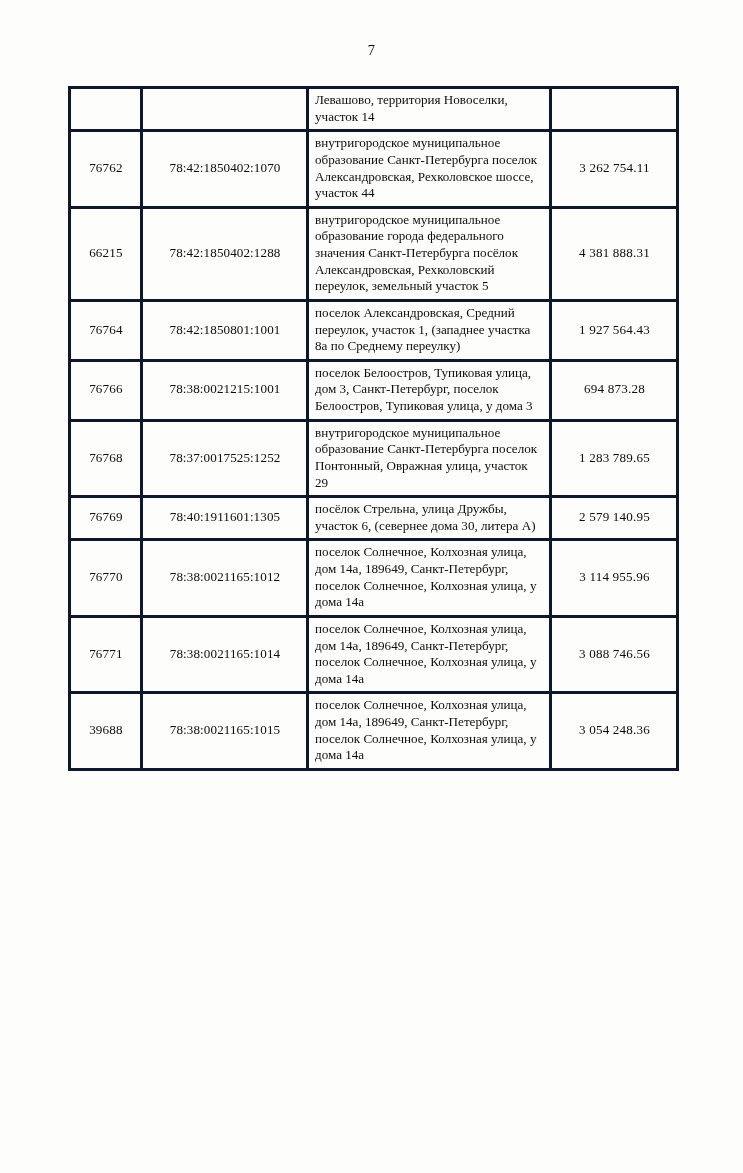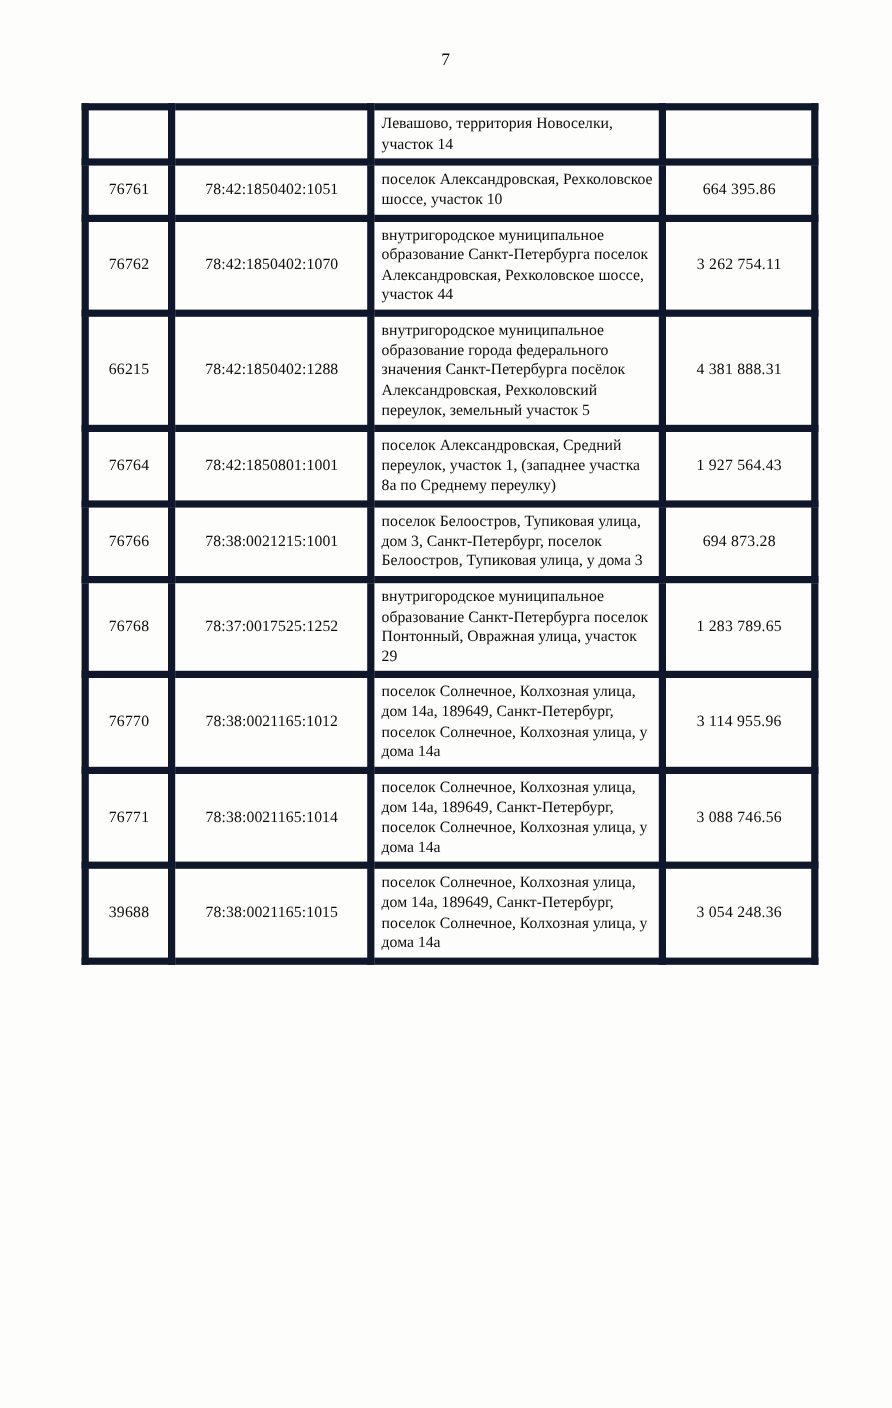--- a/index.html
+++ b/index.html
@@ -35,21 +35,21 @@
     top: 86px;
     left: 68px;
     width: 608px;
   }
   table.doc-table {
     border-collapse: collapse;
     width: 608px;
     table-layout: fixed;
   }
   table.doc-table td {
-    border: 6px solid #0f172a;
+    border: 3px solid #0f172a;
     vertical-align: middle;
     padding: 3px 5px 4px 6px;
     font-size: 13.1px;
     line-height: 1.27;
   }
   col.c-num { width: 72px; }
   col.c-cad { width: 166px; }
   col.c-addr { width: 243px; }
   col.c-sum { width: 127px; }
 
@@ -95,26 +95,20 @@
         <col class="c-sum">
       </colgroup>
       <tbody>
           <tr>
             <td class="num"></td>
             <td class="cad"></td>
             <td class="addr addr-top">Левашово, территория Новоселки, участок 14</td>
             <td class="sum"></td>
           </tr>
           <tr>
-            <td class="num">76761</td>
-            <td class="cad">78:42:1850402:1051</td>
-            <td class="addr">поселок Александровская, Рехколовское шоссе, участок 10</td>
-            <td class="sum">664 395.86</td>
-          </tr>
-          <tr>
             <td class="num">76762</td>
             <td class="cad">78:42:1850402:1070</td>
             <td class="addr">внутригородское муниципальное образование Санкт-Петербурга поселок Александровская, Рехколовское шоссе, участок 44</td>
             <td class="sum">3 262 754.11</td>
           </tr>
           <tr>
             <td class="num">66215</td>
             <td class="cad">78:42:1850402:1288</td>
             <td class="addr">внутригородское муниципальное образование города федерального значения Санкт-Петербурга посёлок Александровская, Рехколовский переулок, земельный участок 5</td>
             <td class="sum">4 381 888.31</td>
@@ -131,20 +125,26 @@
             <td class="addr">поселок Белоостров, Тупиковая улица, дом 3, Санкт-Петербург, поселок Белоостров, Тупиковая улица, у дома 3</td>
             <td class="sum">694 873.28</td>
           </tr>
           <tr>
             <td class="num">76768</td>
             <td class="cad">78:37:0017525:1252</td>
             <td class="addr">внутригородское муниципальное образование Санкт-Петербурга поселок Понтонный, Овражная улица, участок 29</td>
             <td class="sum">1 283 789.65</td>
           </tr>
           <tr>
+            <td class="num">76769</td>
+            <td class="cad">78:40:1911601:1305</td>
+            <td class="addr">посёлок Стрельна, улица Дружбы, участок 6, (севернее дома 30, литера А)</td>
+            <td class="sum">2 579 140.95</td>
+          </tr>
+          <tr>
             <td class="num">76770</td>
             <td class="cad">78:38:0021165:1012</td>
             <td class="addr">поселок Солнечное, Колхозная улица, дом 14а, 189649, Санкт-Петербург, поселок Солнечное, Колхозная улица, у дома 14а</td>
             <td class="sum">3 114 955.96</td>
           </tr>
           <tr>
             <td class="num">76771</td>
             <td class="cad">78:38:0021165:1014</td>
             <td class="addr">поселок Солнечное, Колхозная улица, дом 14а, 189649, Санкт-Петербург, поселок Солнечное, Колхозная улица, у дома 14а</td>
             <td class="sum">3 088 746.56</td>

